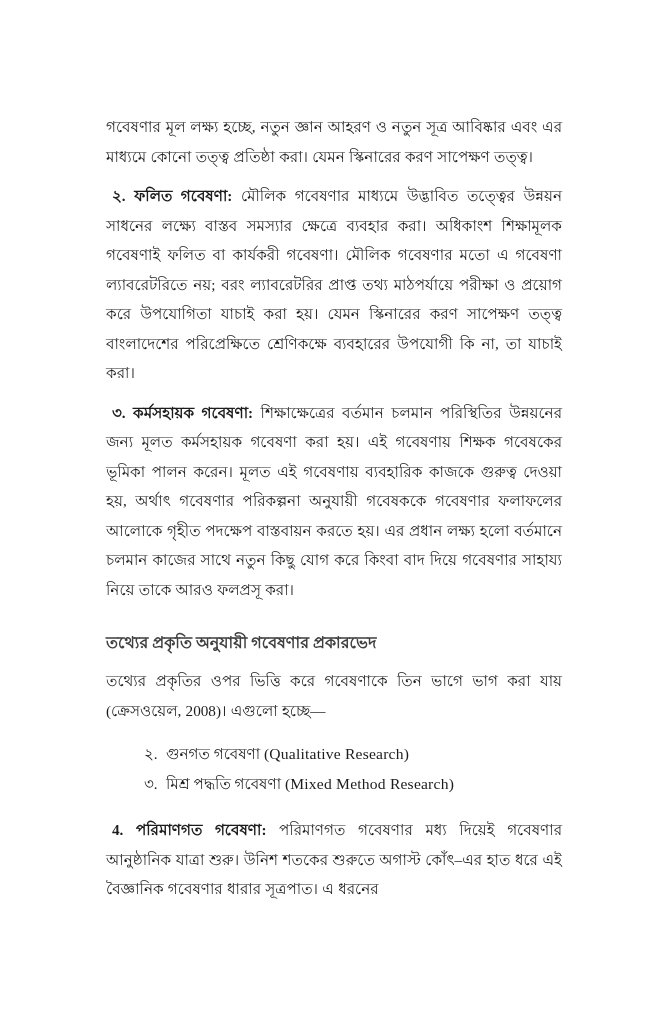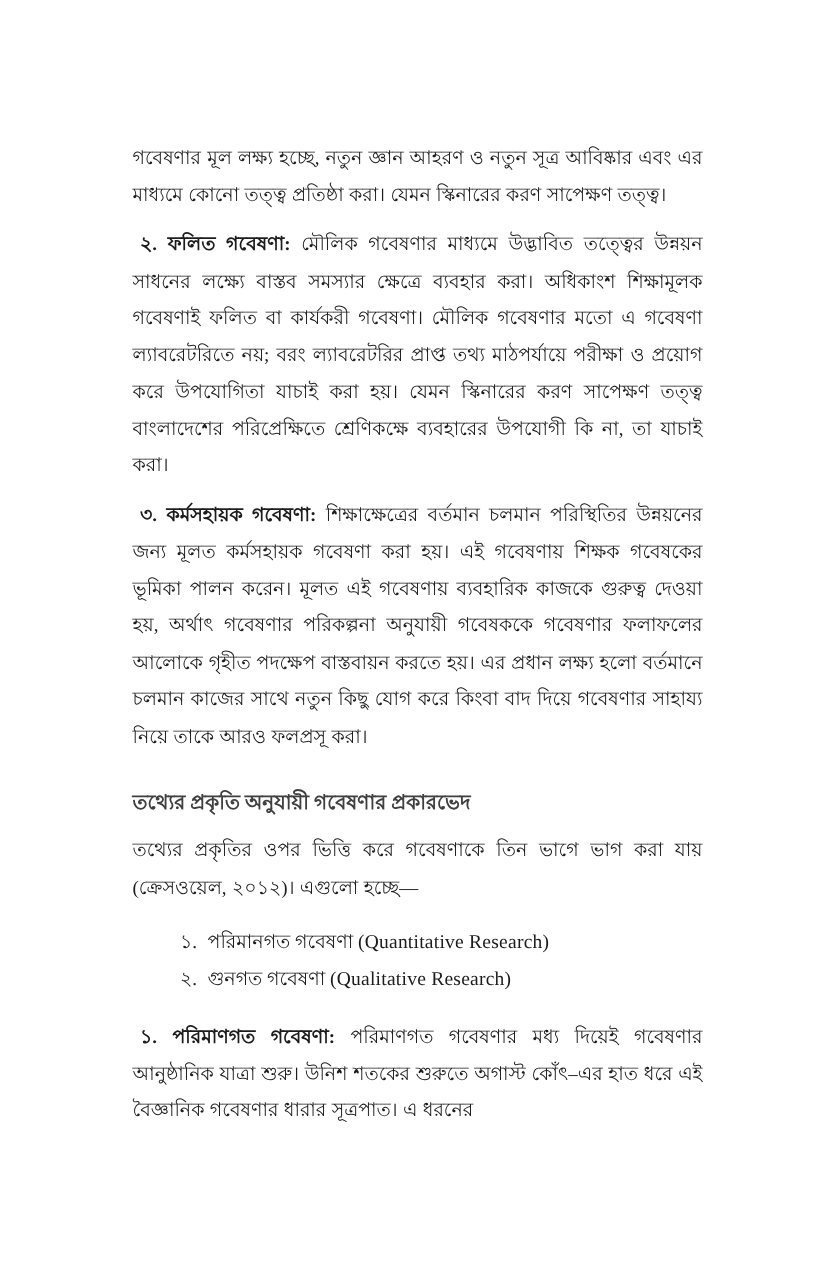--- a/index.html
+++ b/index.html
@@ -120,33 +120,33 @@
     <p class="para para-indent">
       <span class="lead">২. ফলিত গবেষণা:</span><span> মৌলিক গবেষণার মাধ্যমে উদ্ভাবিত তত্ত্বের উন্নয়ন সাধনের লক্ষ্যে বাস্তব সমস্যার ক্ষেত্রে ব্যবহার করা। অধিকাংশ শিক্ষামূলক গবেষণাই ফলিত বা কার্যকরী গবেষণা। মৌলিক গবেষণার মতো এ গবেষণা ল্যাবরেটরিতে নয়; বরং ল্যাবরেটরির প্রাপ্ত তথ্য মাঠপর্যায়ে পরীক্ষা ও প্রয়োগ করে উপযোগিতা যাচাই করা হয়। যেমন স্কিনারের করণ সাপেক্ষণ তত্ত্ব বাংলাদেশের পরিপ্রেক্ষিতে শ্রেণিকক্ষে ব্যবহারের উপযোগী কি না, তা যাচাই করা।</span>
     </p>
 
     <p class="para para-indent">
       <span class="lead">৩. কর্মসহায়ক গবেষণা:</span><span> শিক্ষাক্ষেত্রের বর্তমান চলমান পরিস্থিতির উন্নয়নের জন্য মূলত কর্মসহায়ক গবেষণা করা হয়। এই গবেষণায় শিক্ষক গবেষকের ভূমিকা পালন করেন। মূলত এই গবেষণায় ব্যবহারিক কাজকে গুরুত্ব দেওয়া হয়, অর্থাৎ গবেষণার পরিকল্পনা অনুযায়ী গবেষককে গবেষণার ফলাফলের আলোকে গৃহীত পদক্ষেপ বাস্তবায়ন করতে হয়। এর প্রধান লক্ষ্য হলো বর্তমানে চলমান কাজের সাথে নতুন কিছু যোগ করে কিংবা বাদ দিয়ে গবেষণার সাহায্য নিয়ে তাকে আরও ফলপ্রসূ করা।</span>
     </p>
 
     <h2 class="section-heading">তথ্যের প্রকৃতি অনুযায়ী গবেষণার প্রকারভেদ</h2>
 
-    <p class="para">তথ্যের প্রকৃতির ওপর ভিত্তি করে গবেষণাকে তিন ভাগে ভাগ করা যায় (ক্রেসওয়েল, ২০১২)। এগুলো হচ্ছে—</p>
+    <p class="para">তথ্যের প্রকৃতির ওপর ভিত্তি করে গবেষণাকে তিন ভাগে ভাগ করা যায় (ক্রেসওয়েল, 2008)। এগুলো হচ্ছে—</p>
 
     <ul class="list">
-      <li>
-        <span class="num">১.</span><span>পরিমানগত গবেষণা</span>
-        <span class="en">(Quantitative Research)</span>
-      </li>
       <li>
         <span class="num">২.</span><span>গুনগত গবেষণা</span>
         <span class="en">(Qualitative Research)</span>
       </li>
+      <li>
+        <span class="num">৩.</span><span>মিশ্র পদ্ধতি গবেষণা</span>
+        <span class="en">(Mixed Method Research)</span>
+      </li>
     </ul>
 
     <p class="para para-indent gap-before-last">
-      <span class="lead">১. পরিমাণগত গবেষণা:</span><span> পরিমাণগত গবেষণার মধ্য দিয়েই গবেষণার আনুষ্ঠানিক যাত্রা শুরু। উনিশ শতকের শুরুতে অগাস্ট কোঁৎ–এর হাত ধরে এই বৈজ্ঞানিক গবেষণার ধারার সূত্রপাত। এ ধরনের</span>
+      <span class="lead">4. পরিমাণগত গবেষণা:</span><span> পরিমাণগত গবেষণার মধ্য দিয়েই গবেষণার আনুষ্ঠানিক যাত্রা শুরু। উনিশ শতকের শুরুতে অগাস্ট কোঁৎ–এর হাত ধরে এই বৈজ্ঞানিক গবেষণার ধারার সূত্রপাত। এ ধরনের</span>
     </p>
 
   </div>
 
 
 </div>
 
 </body></html>

